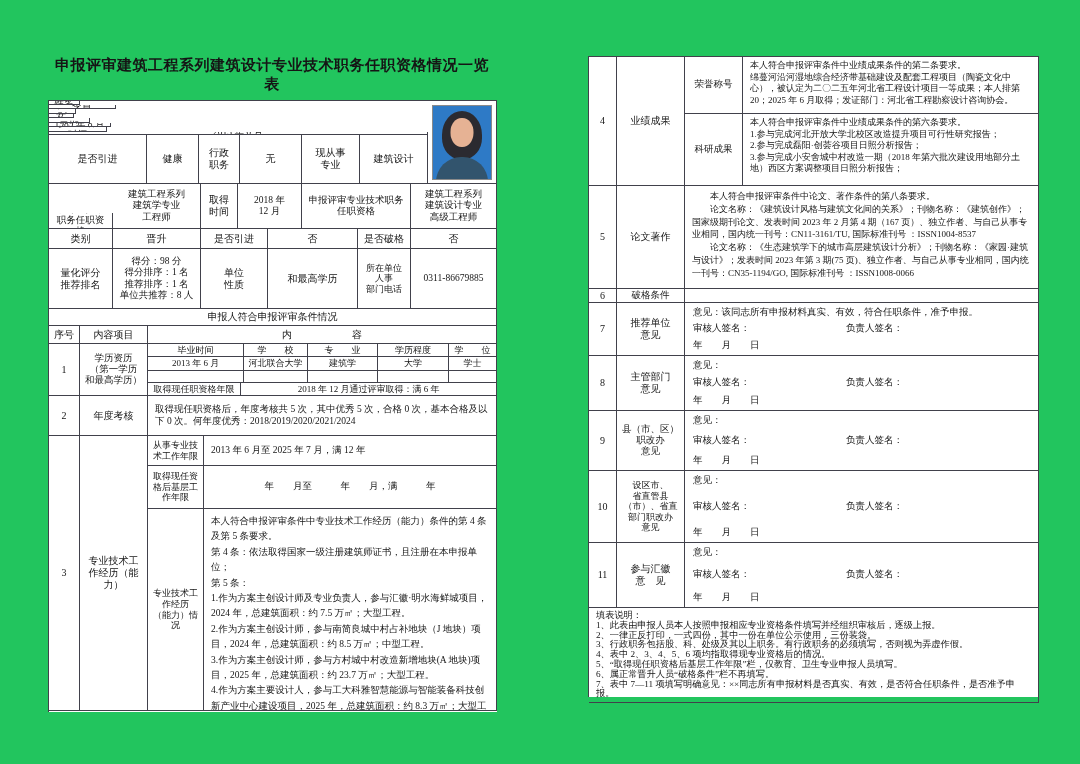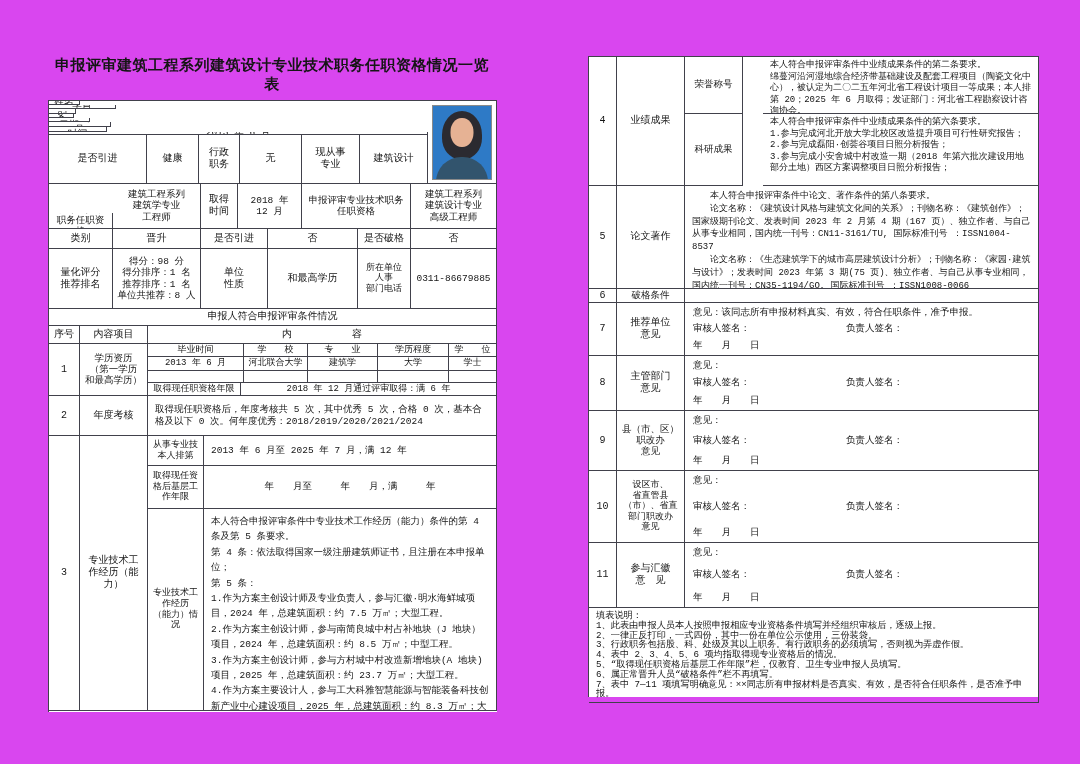--- a/index.html
+++ b/index.html
@@ -1,38 +1,38 @@
 <!DOCTYPE html>
 <html><head>
 <meta charset="utf-8">
 <style>
   :root{ --bc:#41414b; --tc:#151515; }
   html,body{margin:0;padding:0;background:#fff;}
-  .canvas{position:relative;width:1080px;height:764px;background:#d946ef;overflow:hidden;
-          font-family:Liberation Mono, monospace;color:var(--tc);}
+  .canvas{position:relative;width:1080px;height:764px;background:#22c55e;overflow:hidden;
+          font-family:Liberation Serif, serif;color:var(--tc);}
   .p1-title{position:absolute;left:48px;top:56px;width:448px;text-align:center;
             font-size:15px;font-weight:bold;letter-spacing:.5px;}
   .p1-loc{position:absolute;left:40px;top:82px;width:460px;text-align:center;font-size:10.5px;white-space:nowrap;}
   .u{border-bottom:1px solid #222;padding:0 5px;}
   .ml{margin-left:10px;}
   .tbl{position:absolute;border-top:1px solid var(--bc);border-left:1px solid var(--bc);background:#fff;}
   .r{display:flex;}
   .col{display:flex;flex-direction:column;}
   .c{box-sizing:border-box;border-right:1px solid var(--bc);border-bottom:1px solid var(--bc);
      display:flex;align-items:center;justify-content:center;text-align:center;
      padding:1px 2px;overflow:hidden;font-size:10px;line-height:1.18;}
   .c.l{justify-content:flex-start;text-align:left;padding-left:7px;padding-right:7px;}
   .c.t{align-items:flex-start;}
   .pre{white-space:pre-line;}
   .f1{flex:1;min-width:0;min-height:0;}
   .s95{font-size:9.5px;}
   .s9{font-size:9px;}
   .exp-text{line-height:15.4px;padding-top:5px;}
   .paper-text{line-height:12.8px;padding-top:4px;}
-  .dense{line-height:11.6px;padding-top:3px;margin-left:20px;}
+  .dense{line-height:11.6px;padding-top:3px;}
   .op{flex-direction:column;align-items:stretch;justify-content:space-between;
       text-align:left;font-size:9.5px;padding:4px 8px;}
   .sig{display:flex;}
   .sig .s2x{margin-left:96px;}
   .date{padding-right:16px;}
   .notes{flex-direction:column;align-items:flex-start;justify-content:flex-start;
          text-align:left;font-size:9.2px;line-height:9.8px;padding:3px 7px;}
   
   .photo-cell{padding:0;}
   .photo{width:58px;height:73px;background:#2e7ac6;border:1px solid #8a8a8a;position:relative;overflow:hidden;}
@@ -181,21 +181,21 @@
     </div>
 
     <div class="r" style="height:275px;">
       <div class="c" style="width:31px;">3</div>
       <div class="c pre" style="width:68px;">专业技术工
 作经历（能
 力）</div>
       <div class="col f1">
         <div class="r" style="height:30px;">
           <div class="c pre s9" style="width:56px;">从事专业技
-本人排第</div>
+术工作年限</div>
           <div class="c l s95 f1">2013 年 6 月至 2025 年 7 月，满 12 年</div>
         </div>
         <div class="r" style="height:43px;">
           <div class="c pre s9" style="width:56px;">取得现任资
 格后基层工
 作年限</div>
           <div class="c s95 f1">年　　月至　　　年　　月，满　　　年</div>
         </div>
         <div class="r f1">
           <div class="c pre s9" style="width:56px;">专业技术工

